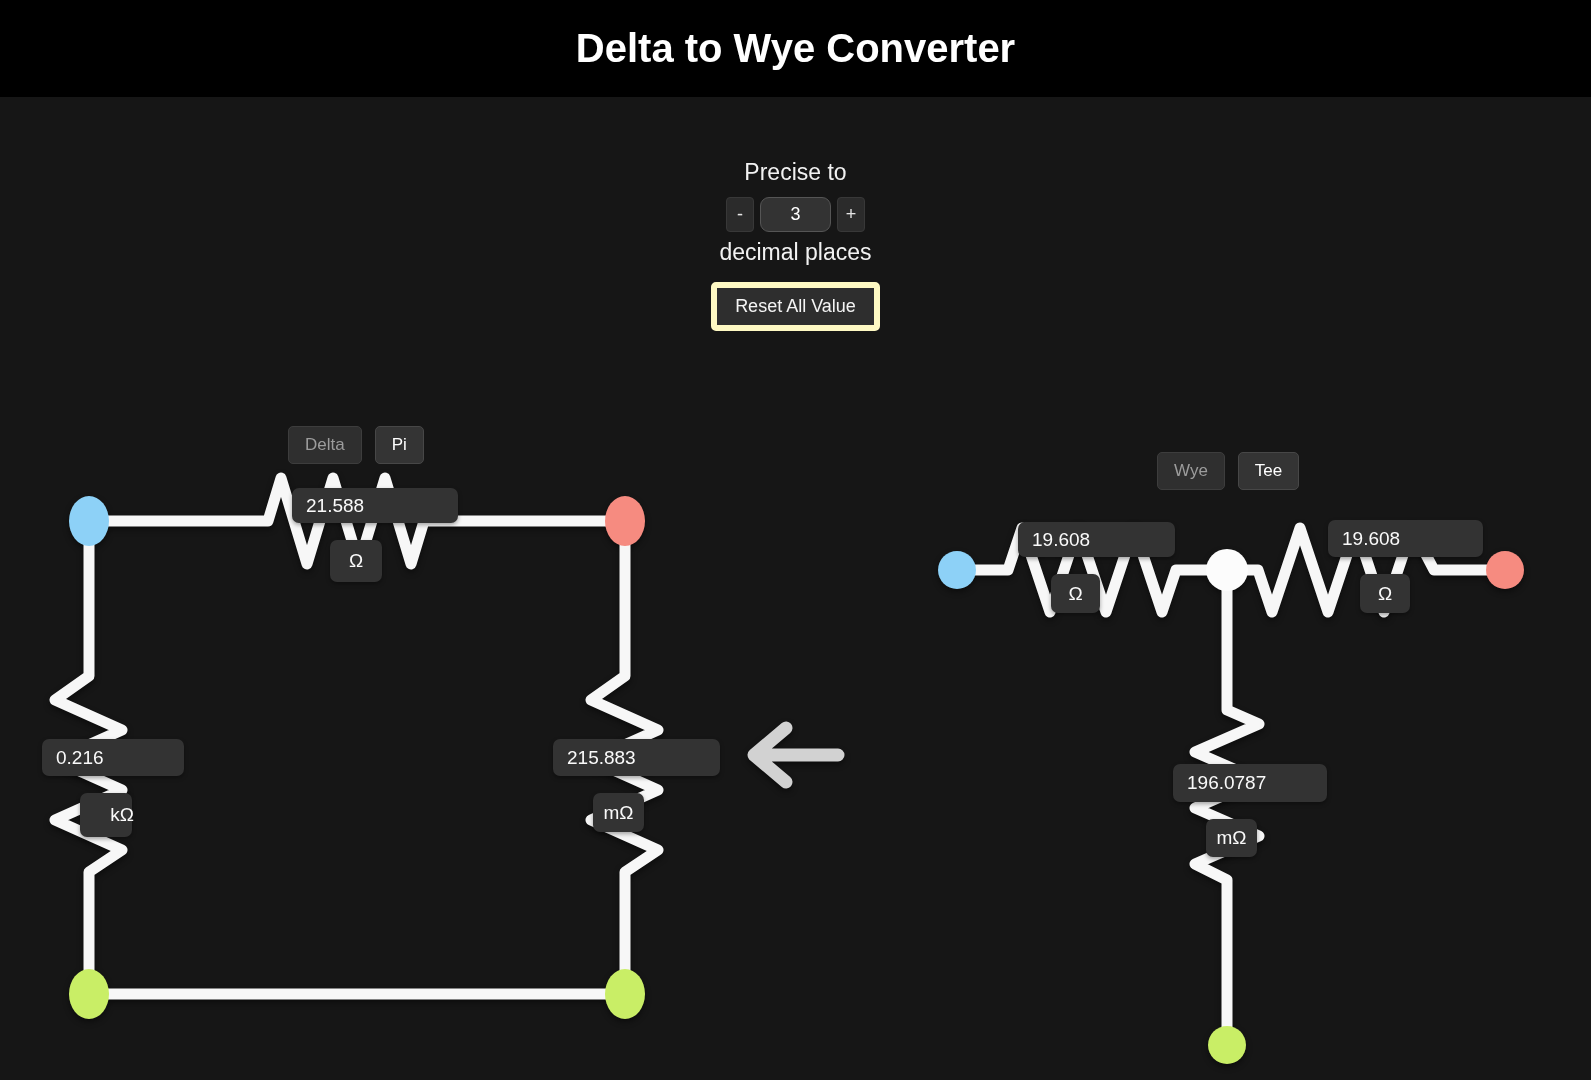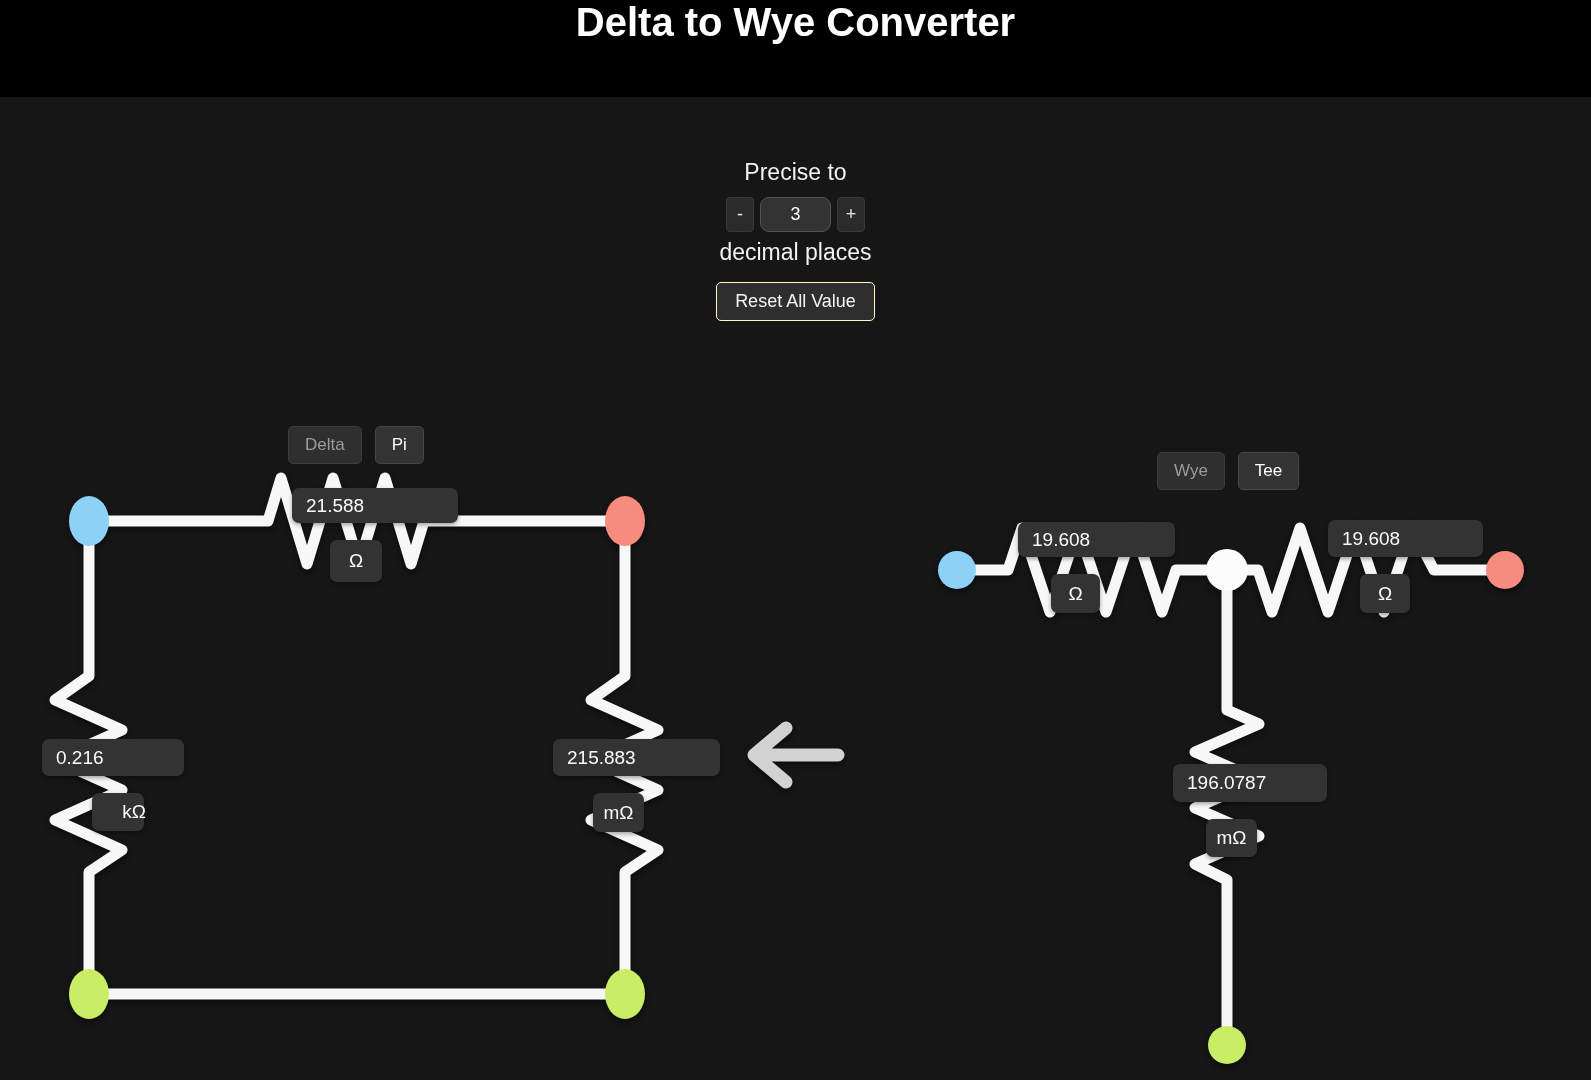--- a/index.html
+++ b/index.html
@@ -7,21 +7,21 @@
   body {
     background:#161616;
     font-family:"Liberation Sans","DejaVu Sans",sans-serif;
     position:relative;
     overflow:hidden;
     color:#f0f0f0;
   }
   
   .app-header {
     position:absolute; top:0; left:0; width:100%; height:97px;
-    background:#000; display:flex; justify-content:center;
+    background:#000; display:flex; align-items:center; justify-content:center;
   }
   .app-title { font-size:40px; font-weight:700; color:#fff; }
 
   
   .controls {
     position:absolute; top:137px; left:0; width:100%;
     display:flex; flex-direction:column; align-items:center; z-index:3;
   }
   .tab-row { display:flex; gap:9px; }
   .btn {
@@ -37,21 +37,21 @@
     border-radius:4px; color:#e5e5e5; font-size:18px; cursor:pointer;
     display:flex; align-items:center; justify-content:center; font-family:inherit;
   }
   .step-value {
     width:71px; height:35px; background:#333; border:1px solid #555;
     border-radius:9px; color:#fff; font-size:18px;
     display:flex; align-items:center; justify-content:center;
   }
   .decimal-label { margin-top:7px; font-size:23px; color:#f2f2f2; }
   .reset-btn {
-    margin-top:16px; background:#2e2e2e; border:1px solid #fef9c3;
+    margin-top:16px; background:#2e2e2e; border:6px solid #fef9c3;
     border-radius:5px; color:#f4f4f4; font-size:18px; padding:8px 18px;
     cursor:pointer; font-family:inherit;
   }
 
   
   .mode-tabs { position:absolute; display:flex; gap:13px; z-index:3; }
   .mode-tabs.left  { left:288px; top:426px; }
   .mode-tabs.right { left:1157px; top:452px; }
 
   
@@ -123,21 +123,21 @@
   <circle cx="957" cy="570" r="19" fill="#8dd1f7"></circle>
   <circle cx="1227" cy="570" r="21" fill="#fcfcfc"></circle>
   <circle cx="1505" cy="570" r="19" fill="#f68b80"></circle>
   <circle cx="1227" cy="1045" r="19" fill="#c9ee66"></circle>
 </svg>
 
 <div class="vbox" style="left:272px; top:488px; width:166px; height:35px;">21.588</div>
 <div class="ubox" style="left:330px; top:540px; width:52px; height:42px;">Ω</div>
 
 <div class="vbox" style="left:22px; top:739px; width:142px; height:37px;">0.216</div>
-<div class="ubox" style="left:92px; top:793px; width:52px; height:38px;padding-left:32px;">kΩ</div>
+<div class="ubox" style="left:80px; top:793px; width:52px; height:44px;padding-left:32px;">kΩ</div>
 
 <div class="vbox" style="left:533px; top:739px; width:167px; height:37px;">215.883</div>
 <div class="ubox" style="left:593px; top:793px; width:51px; height:39px;">mΩ</div>
 
 <div class="vbox" style="left:998px; top:522px; width:157px; height:35px;">19.608</div>
 <div class="ubox" style="left:1051px; top:574px; width:49px; height:39px;">Ω</div>
 
 <div class="vbox" style="left:1308px; top:520px; width:155px; height:37px;">19.608</div>
 <div class="ubox" style="left:1360px; top:574px; width:50px; height:39px;">Ω</div>
 

